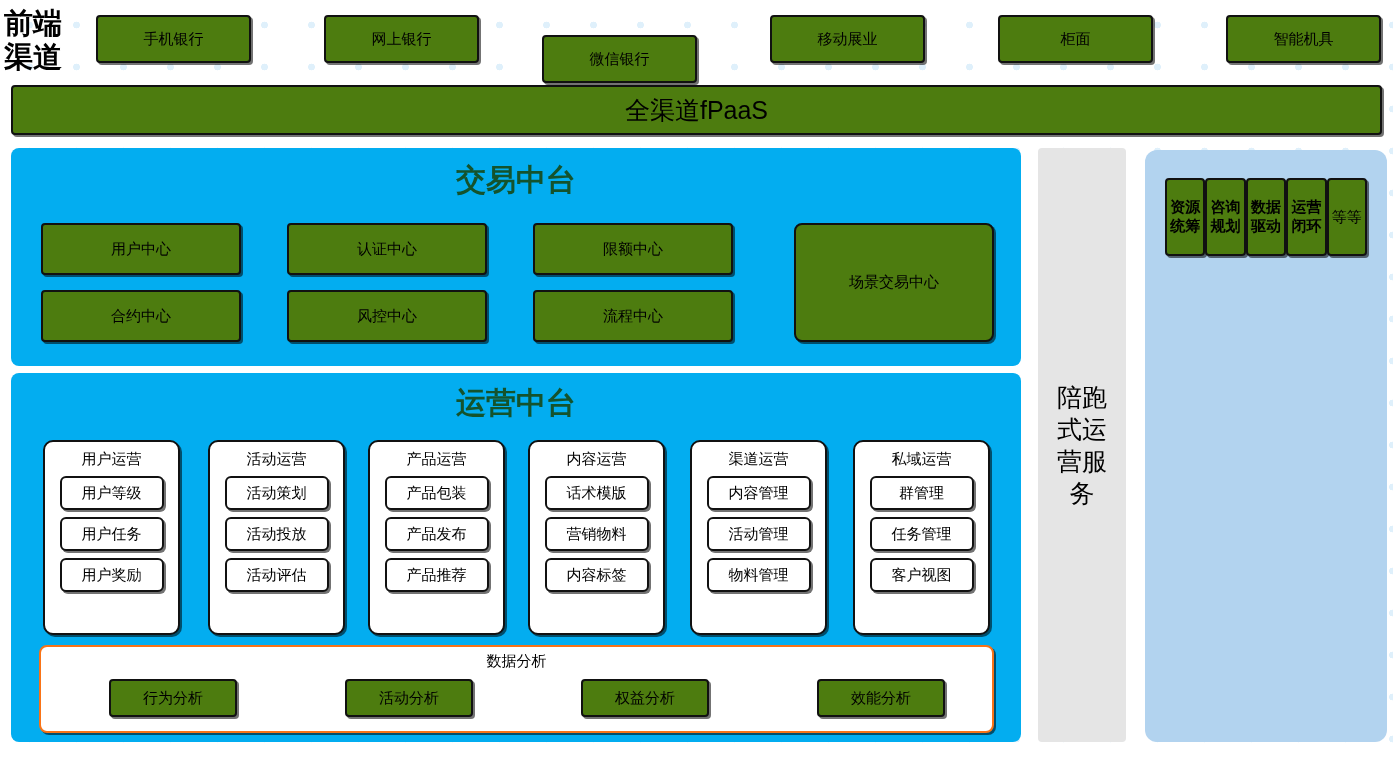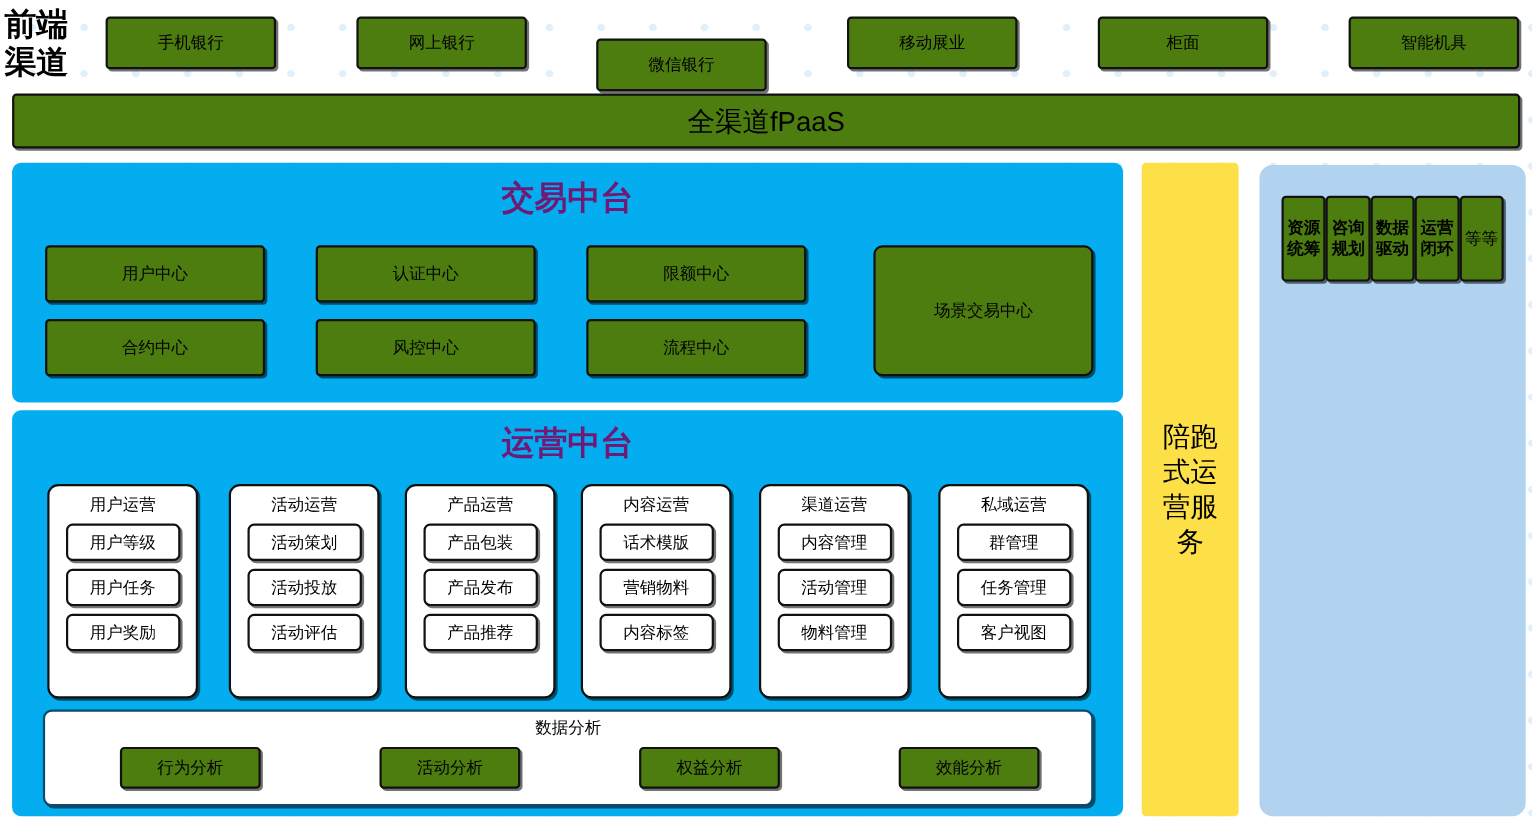--- a/index.html
+++ b/index.html
@@ -51,21 +51,21 @@
     font-size:25px;font-weight:400;
   }
 
   
   .panel-blue{
     position:absolute;background:#03ADF0;border-radius:8px;box-sizing:border-box;
   }
   .panel-title{
     position:absolute;left:0;width:100%;text-align:center;
     font-family:"Liberation Serif","DejaVu Serif",serif;
-    font-weight:700;font-size:30px;color:#701a75;
+    font-weight:700;font-size:30px;color:#14532d;
   }
 
   
   #trade-panel{left:11px;top:148px;width:1010px;height:218px;}
   #trade-panel .panel-title{top:12px;}
   .trade-cell{position:absolute;height:52px;font-size:15px;}
 
   
   #ops-panel{left:11px;top:373px;width:1010px;height:369px;}
   #ops-panel .panel-title{top:10px;}
@@ -83,34 +83,34 @@
   .ops-item{
     width:104px;height:34px;font-size:15px;
     background:#fff;border:2px solid #111;border-radius:6px;
     box-shadow:2px 2px 0 rgba(0,0,0,.55);
     display:flex;align-items:center;justify-content:center;box-sizing:border-box;
   }
 
   
   #data-strip{
     position:absolute;left:39px;top:645px;width:955px;height:88px;
-    background:#fff;border:2px solid #0c4a6e;border-radius:8px;
+    background:#fff;border:2px solid #f97316;border-radius:8px;
     box-shadow:2px 2px 0 rgba(0,0,0,.55);box-sizing:border-box;
   }
   #data-strip .ds-title{
     position:absolute;left:0;top:5px;width:100%;text-align:center;font-size:15px;
   }
   .ds-item{
     position:absolute;top:32px;width:128px;height:38px;font-size:15px;
   }
 
   
   #accompany{
     position:absolute;left:1038px;top:148px;width:88px;height:594px;
-    background:#fde047;border-radius:4px;box-sizing:border-box;
+    background:#e5e5e5;border-radius:4px;box-sizing:border-box;
     display:flex;align-items:center;justify-content:center;
   }
   #accompany .vtext{
     font-size:25px;line-height:32px;font-weight:400;width:58px;text-align:center;
     word-break:break-all;
   }
 
   
   #services{
     position:absolute;left:1145px;top:150px;width:242px;height:592px;

